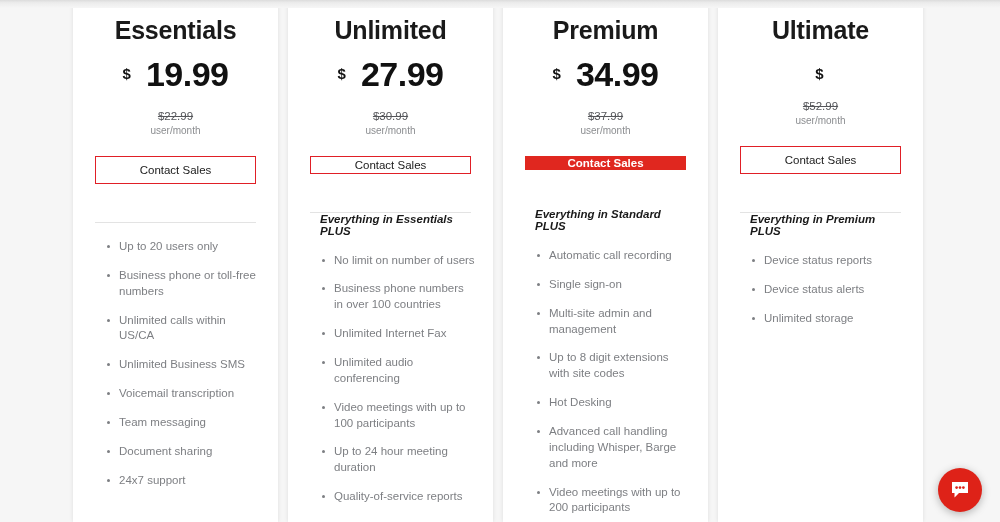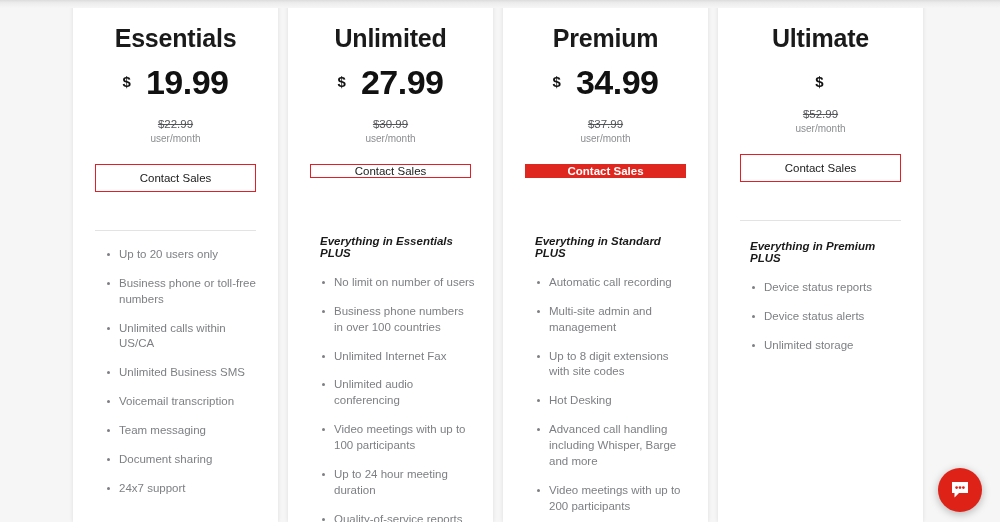--- a/index.html
+++ b/index.html
@@ -35,21 +35,21 @@
     gap: 10px;
   }
 
   .plan-card {
     width: 205px;
     background: #ffffff;
     box-shadow: 0 0 4px rgba(0,0,0,0.10);
     display: flex;
     flex-direction: column;
     align-items: center;
-    padding: 12px 12px;
+    padding: 4px 12px;
     box-sizing: border-box;
     overflow: hidden;
   }
 
   .plan-name {
     font-size: 25px;
     font-weight: bold;
     color: #1a1a1a;
     margin-top: 12px;
     letter-spacing: -0.2px;
@@ -124,21 +124,20 @@
   }
 
   .features-block {
     width: 100%;
     padding-left: 20px;
     padding-right: 6px;
     box-sizing: border-box;
   }
 
   .features-heading {
-    margin-top: 19px;
     font-size: 11.5px;
     font-weight: bold;
     font-style: italic;
     color: #1a1a1a;
   }
   .features-heading.empty-heading {
     margin-top: 0;
     height: 0;
   }
 
@@ -244,20 +243,21 @@
         <span class="price-value">34.99</span>
       </div>
       <div class="old-price">$37.99</div>
       <div class="per-user">user/month</div>
       <div class="cta-button cta-filled">Contact Sales</div>
       <div class="divider"></div>
       <div class="features-block">
         <div class="features-heading">Everything in Standard PLUS</div>
         <ul class="features-list">
           <li class="feature-item">Automatic call recording</li>
+          <li class="feature-item">Single sign-on</li>
           <li class="feature-item">Multi-site admin and management</li>
           <li class="feature-item">Up to 8 digit extensions with site codes</li>
           <li class="feature-item">Hot Desking</li>
           <li class="feature-item">Advanced call handling including Whisper, Barge and more</li>
           <li class="feature-item">Video meetings with up to 200 participants</li>
         </ul>
       </div>
     </div>
     <div class="plan-card">
       <div class="plan-name">Ultimate</div>

